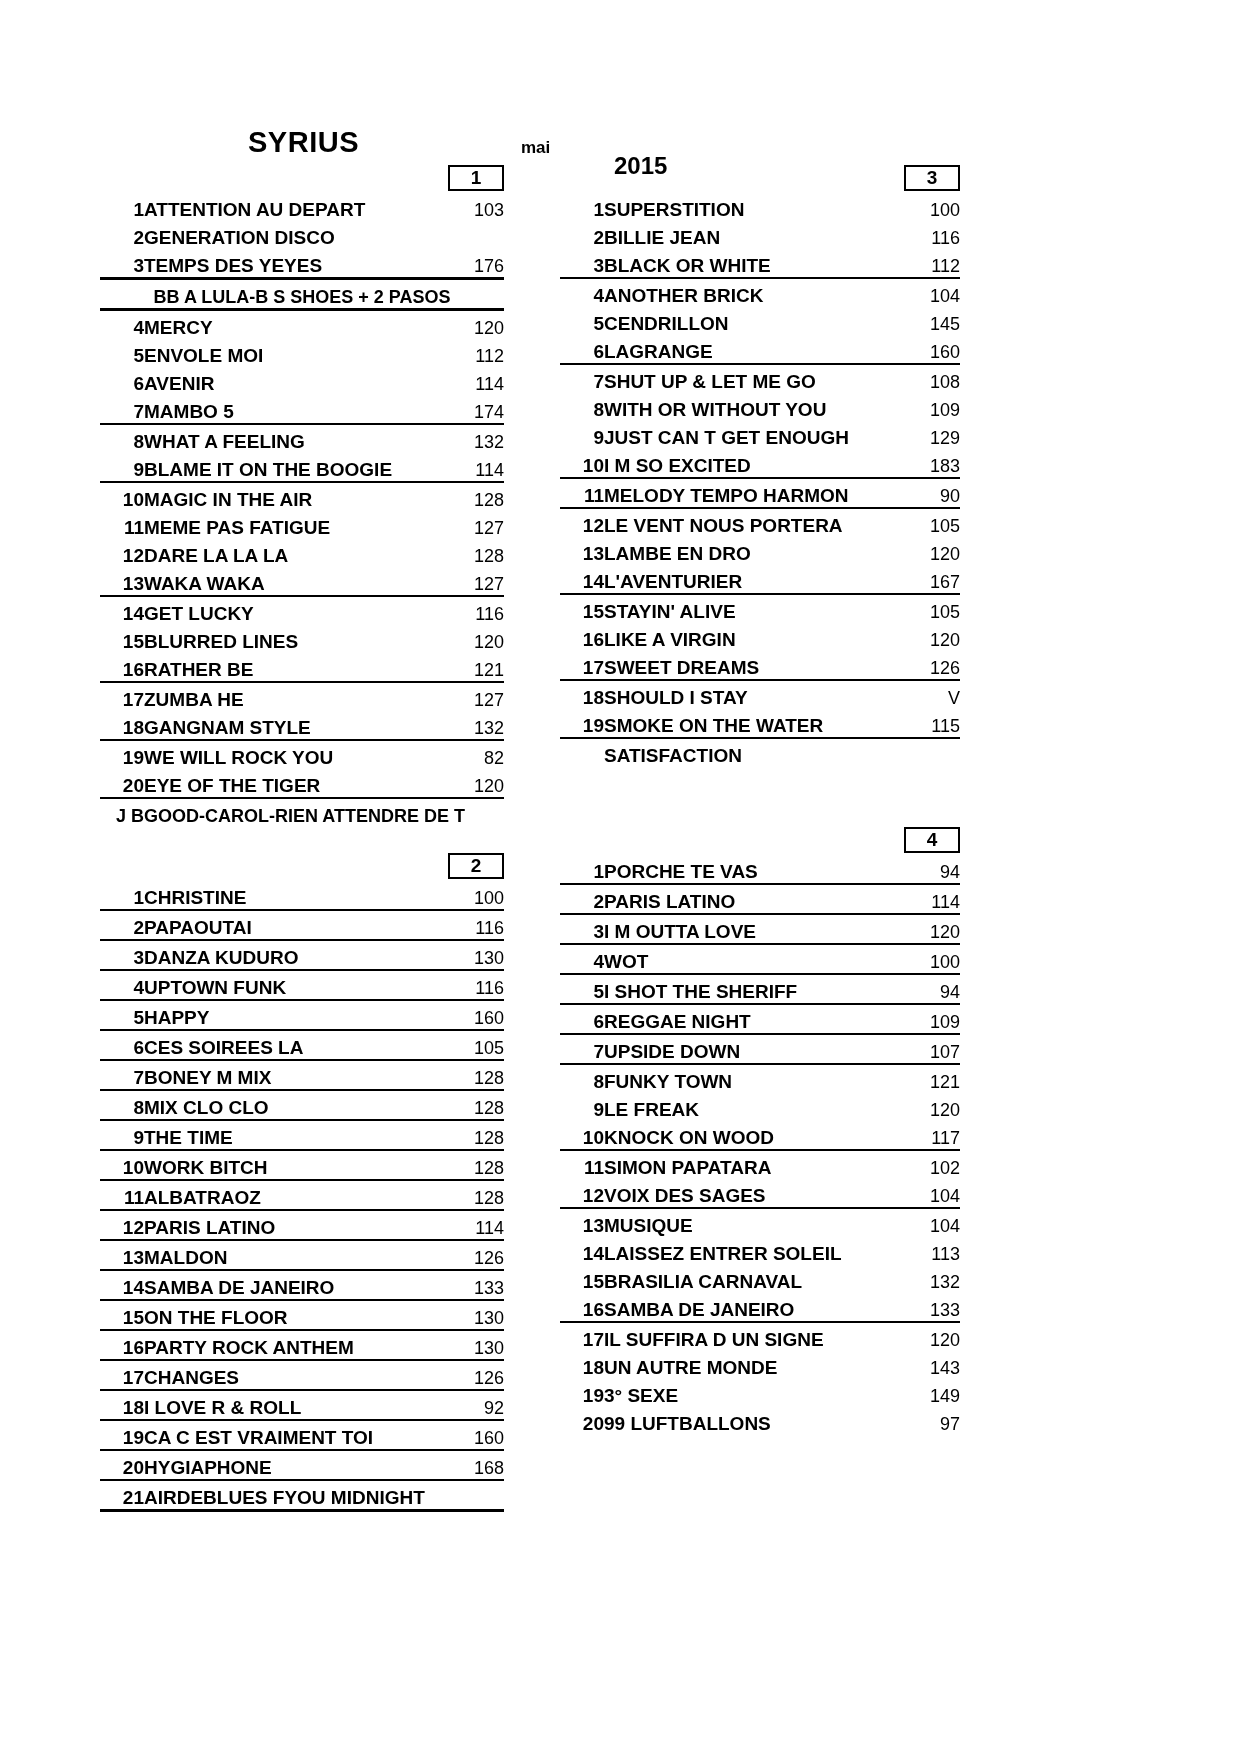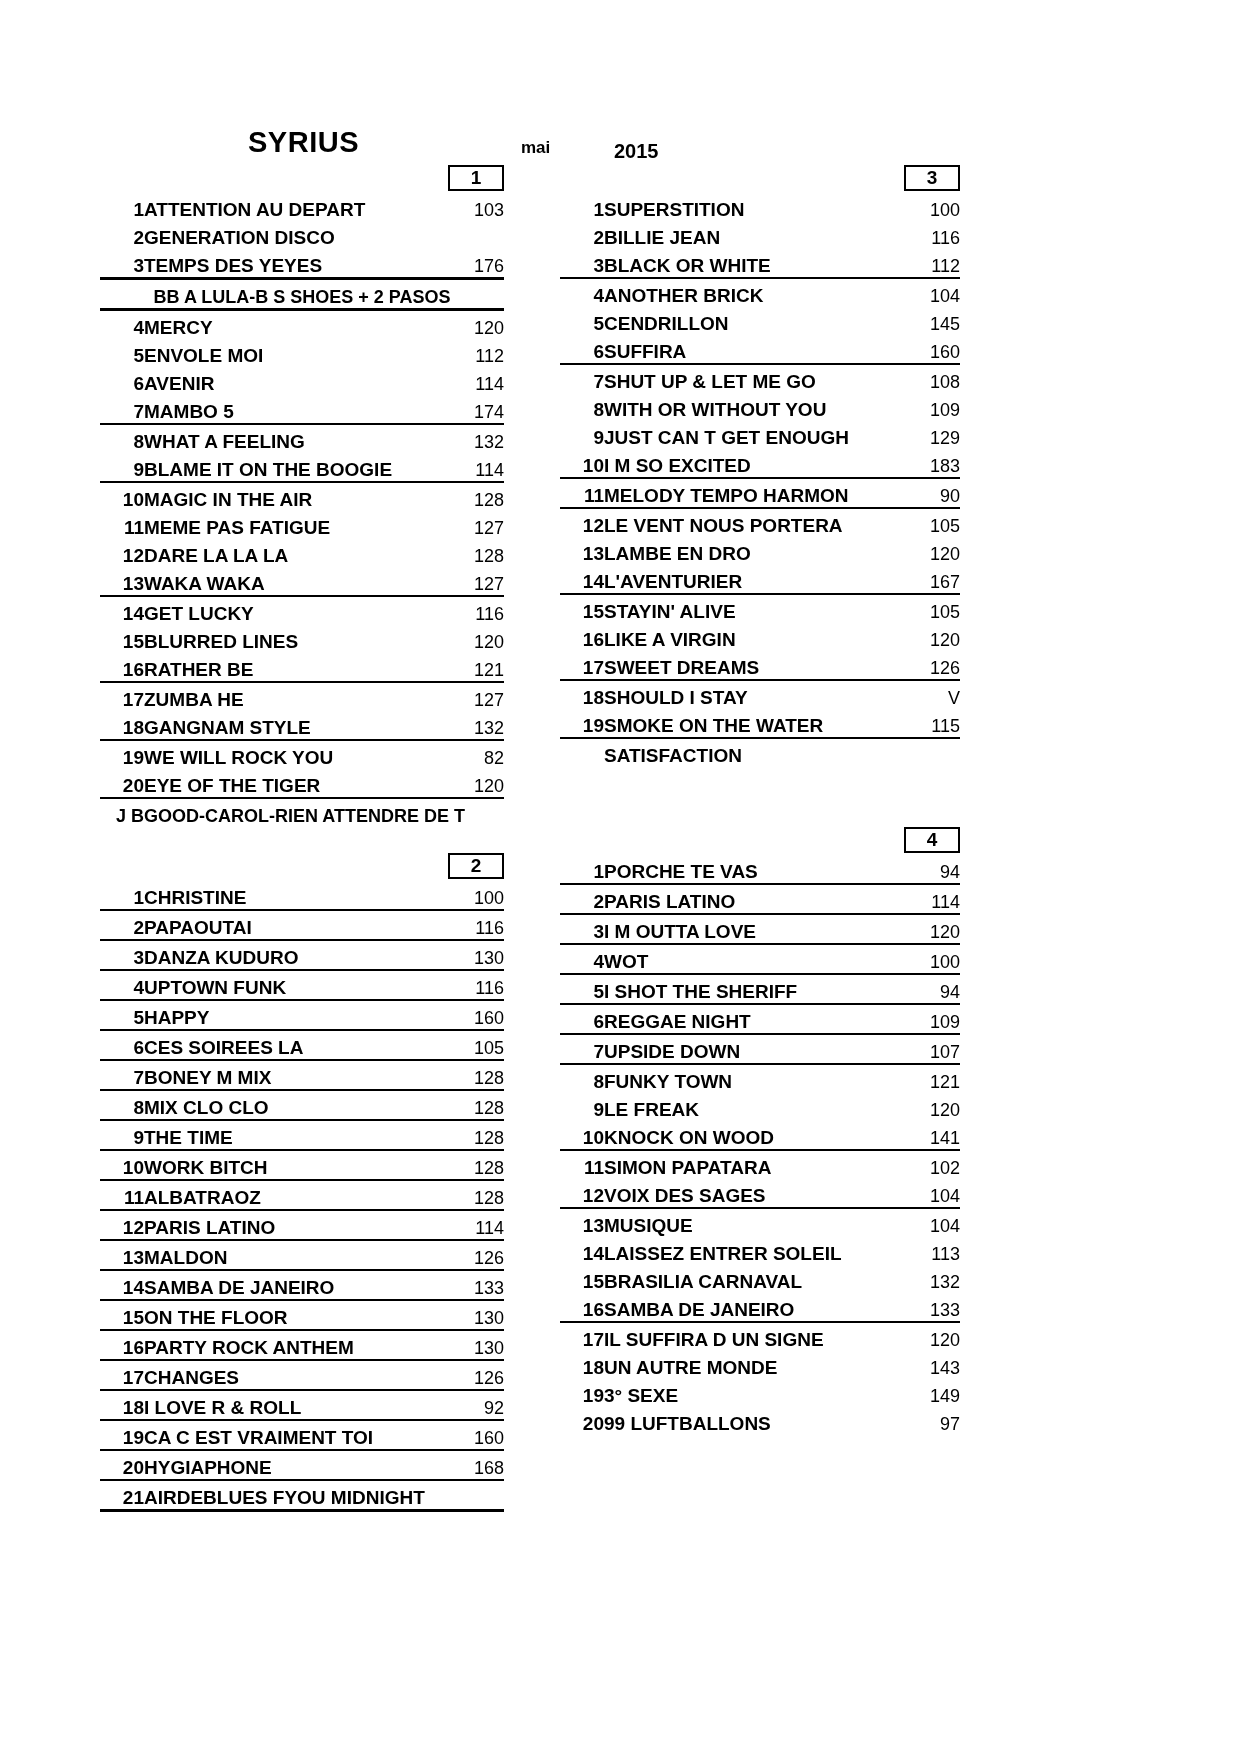--- a/index.html
+++ b/index.html
@@ -43,22 +43,22 @@
   .doc-month {
     position: absolute;
     left: 521px;
     top: 12px;
     font-size: 17px;
     font-weight: bold;
   }
   .doc-year {
     position: absolute;
     left: 614px;
-    top: 14px;
-    font-size: 20px;
+    top: 26px;
+    font-size: 24px;
     font-weight: bold;
   }
 
   
   .col {
     position: absolute;
     top: 0;
   }
   .col-left  { left: 100px;  width: 404px; }
   .col-right { left: 560px;  width: 400px; }
@@ -417,21 +417,21 @@
               <td class="title">ANOTHER BRICK</td>
               <td class="bpm">104</td>
             </tr>
             <tr>
               <td class="num">5</td>
               <td class="title">CENDRILLON</td>
               <td class="bpm">145</td>
             </tr>
             <tr class="sep">
               <td class="num">6</td>
-              <td class="title">SUFFIRA</td>
+              <td class="title">LAGRANGE</td>
               <td class="bpm">160</td>
             </tr>
             <tr>
               <td class="num">7</td>
               <td class="title">SHUT UP &amp; LET ME GO</td>
               <td class="bpm">108</td>
             </tr>
             <tr>
               <td class="num">8</td>
               <td class="title">WITH OR WITHOUT YOU</td>
@@ -548,21 +548,21 @@
               <td class="bpm">121</td>
             </tr>
             <tr>
               <td class="num">9</td>
               <td class="title">LE FREAK</td>
               <td class="bpm">120</td>
             </tr>
             <tr class="sep">
               <td class="num">10</td>
               <td class="title">KNOCK ON WOOD</td>
-              <td class="bpm">141</td>
+              <td class="bpm">117</td>
             </tr>
             <tr>
               <td class="num">11</td>
               <td class="title">SIMON PAPATARA</td>
               <td class="bpm">102</td>
             </tr>
             <tr class="sep">
               <td class="num">12</td>
               <td class="title">VOIX DES SAGES</td>
               <td class="bpm">104</td>

